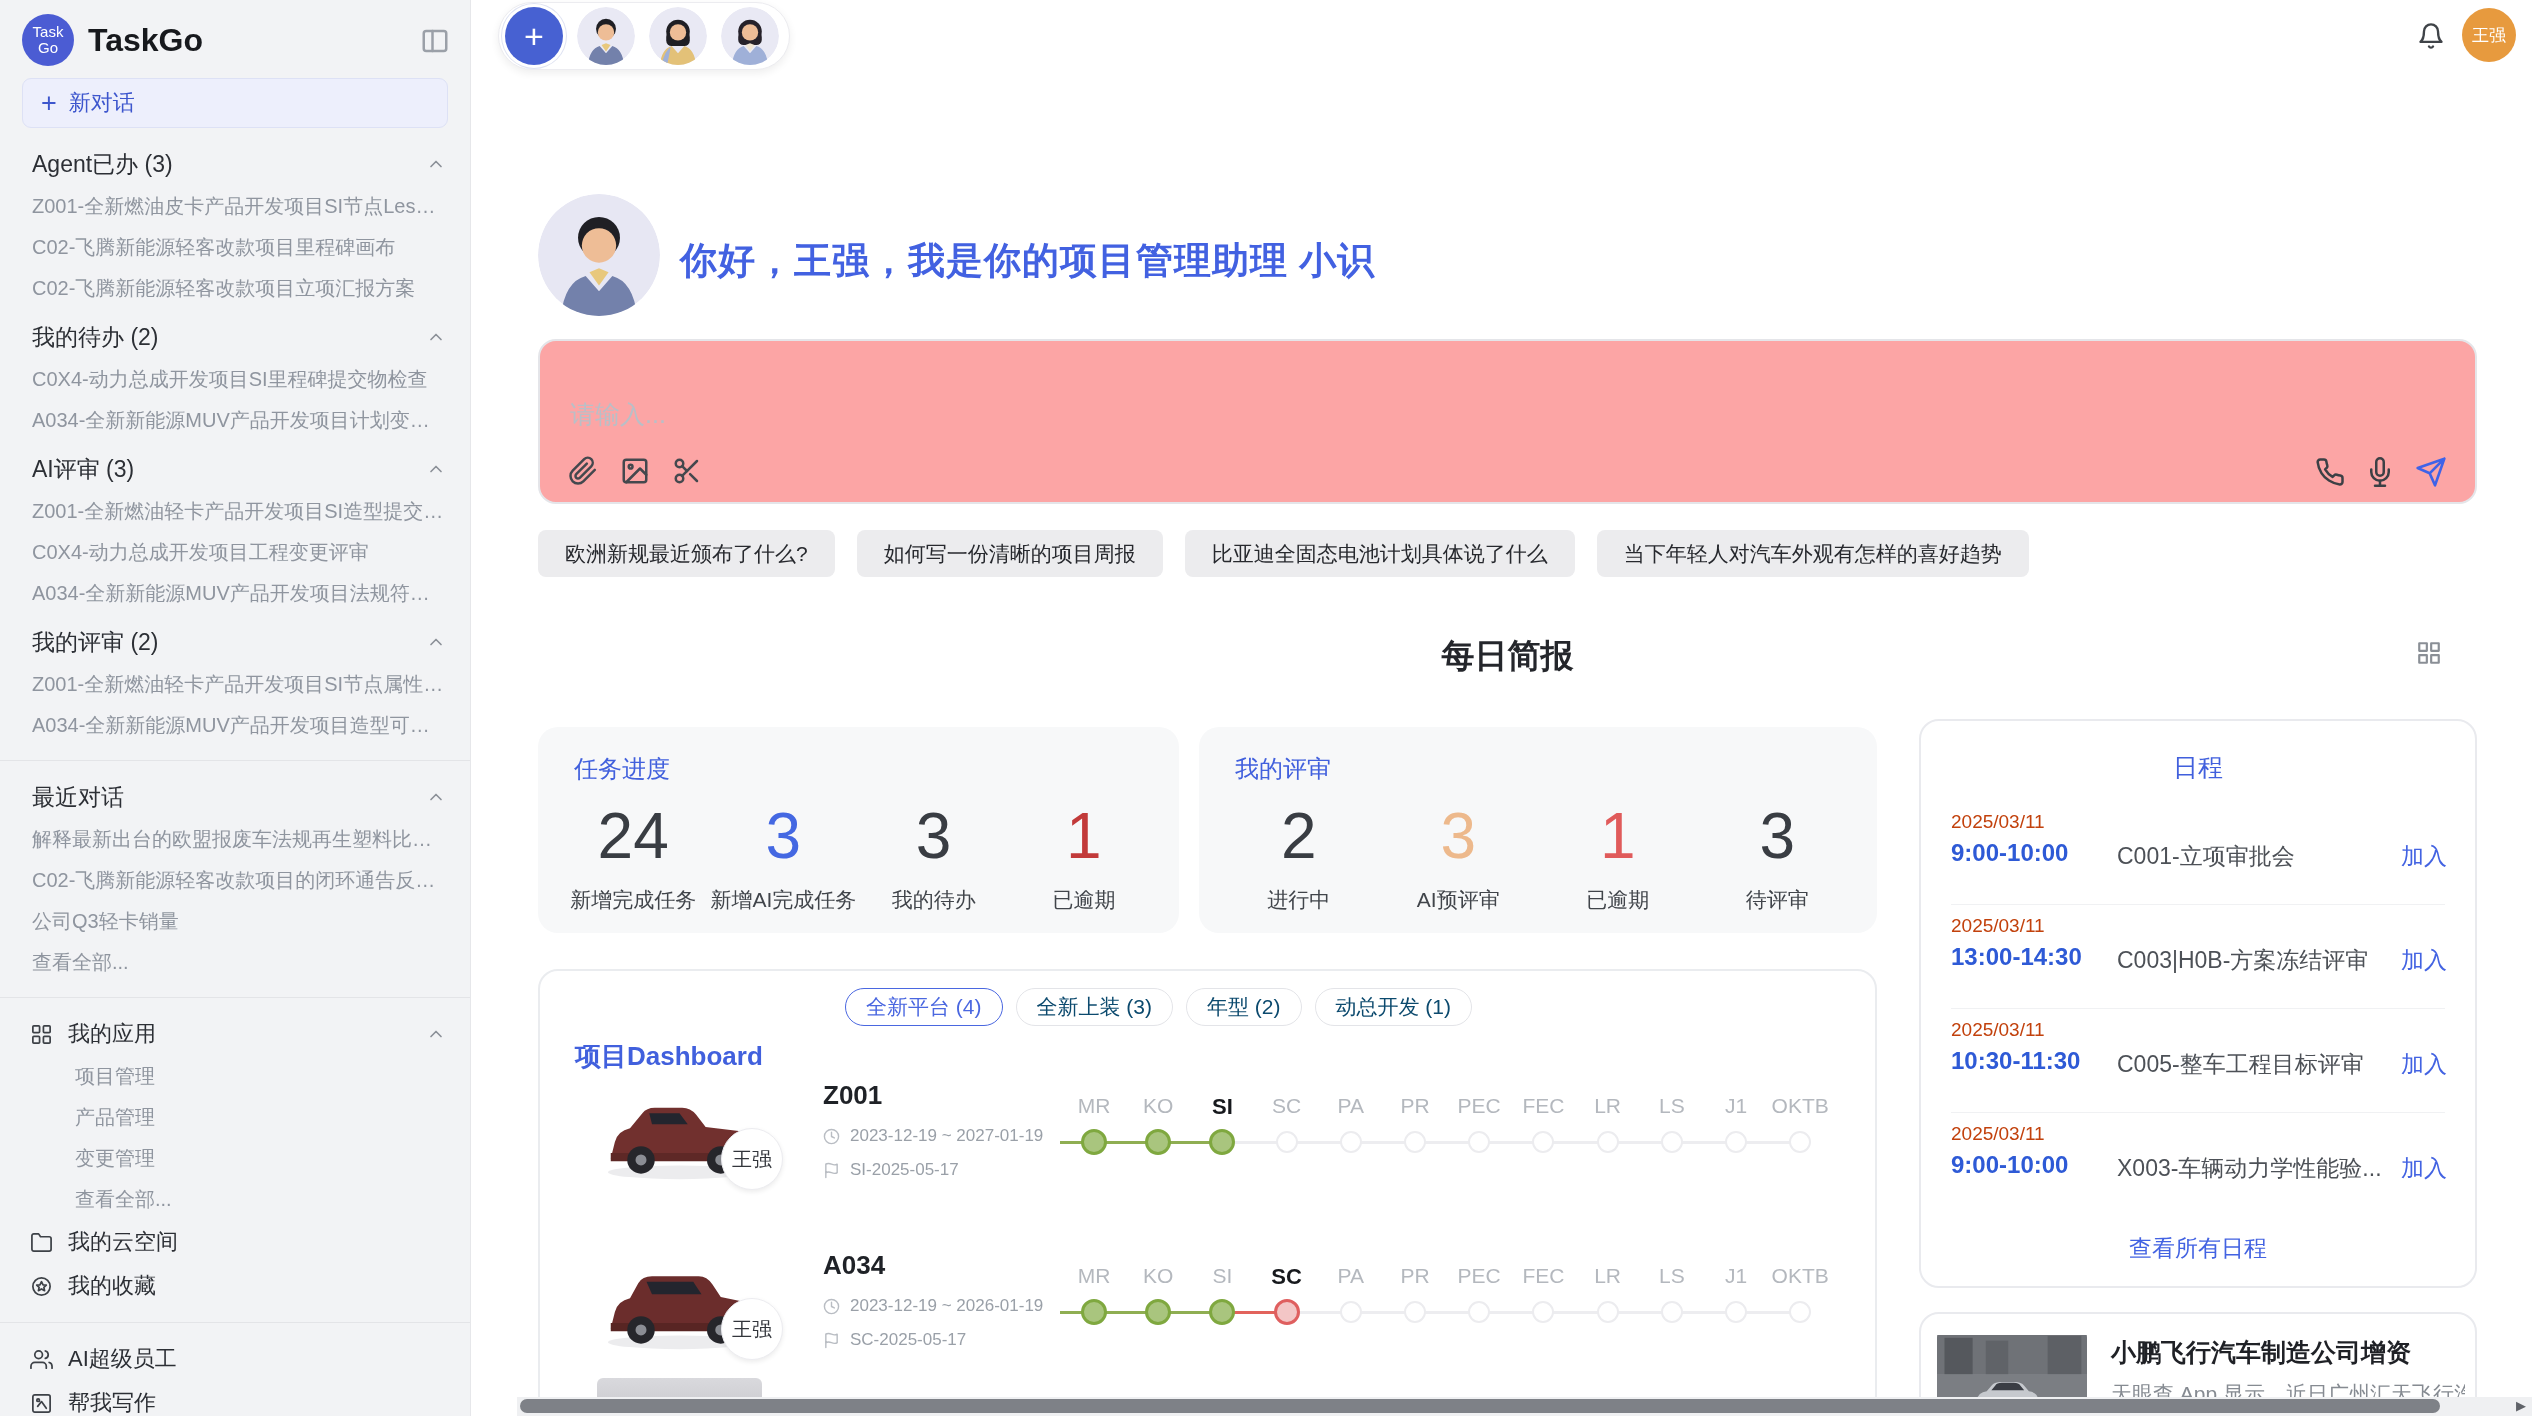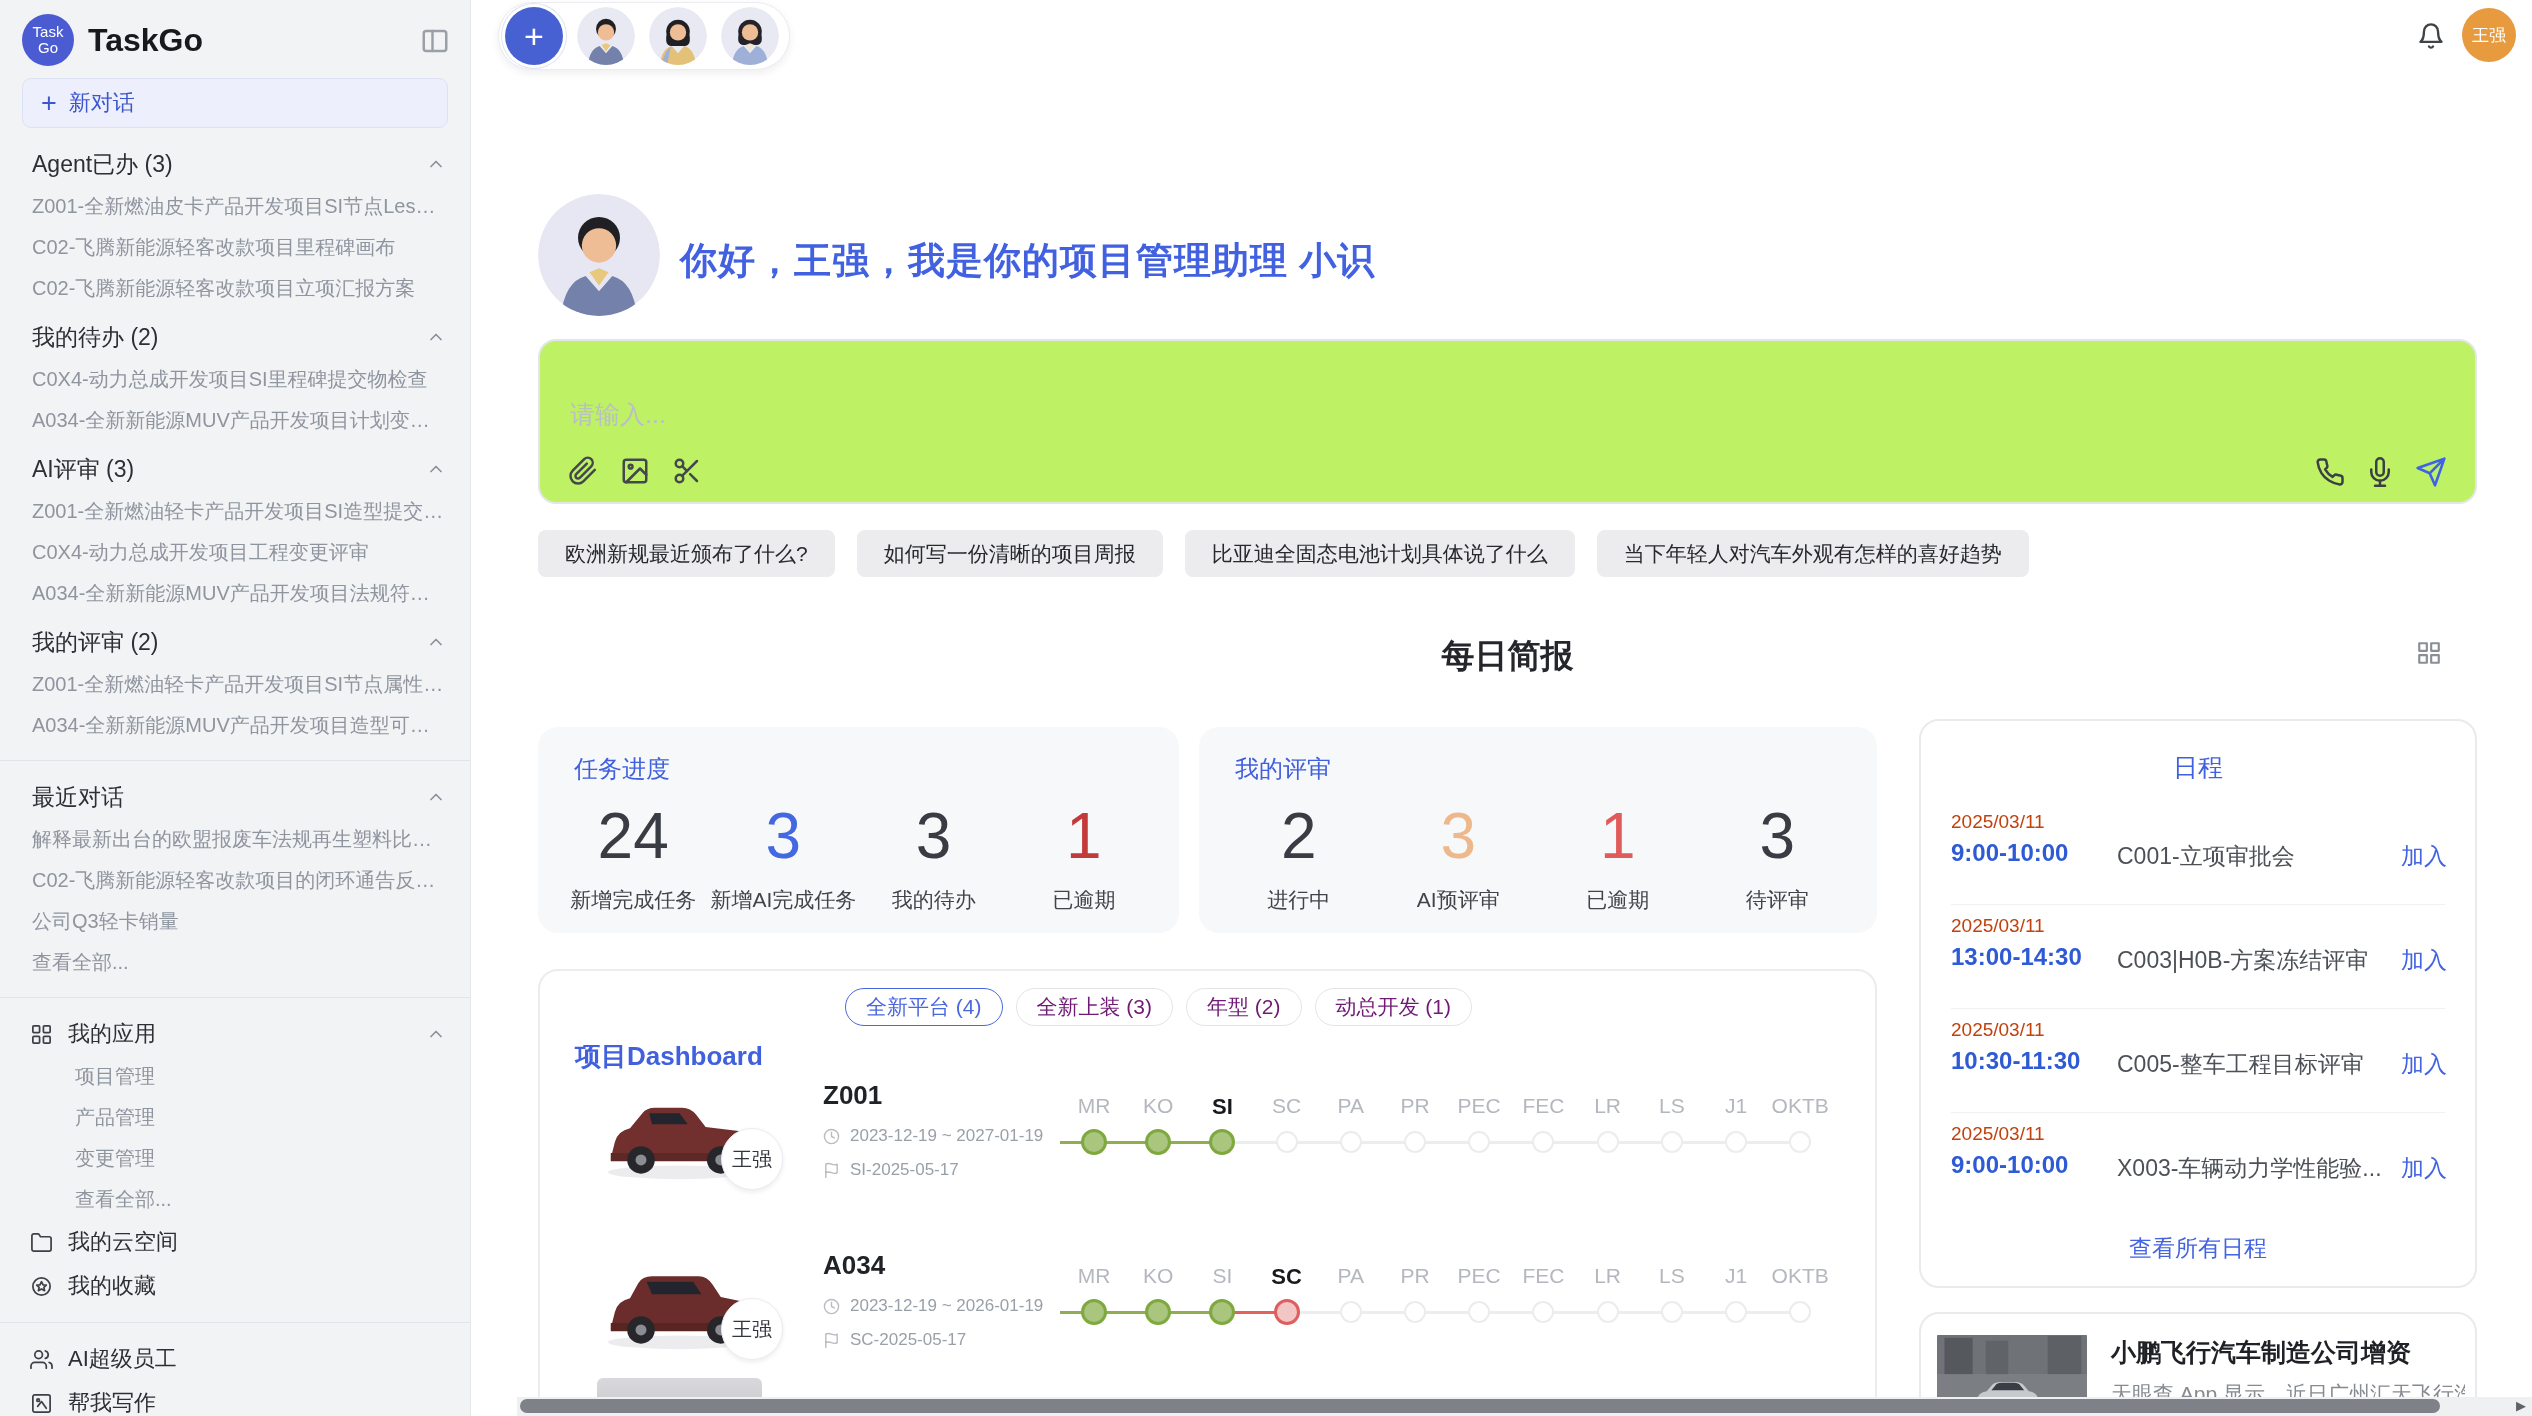--- a/index.html
+++ b/index.html
@@ -40,21 +40,21 @@
   .bell{left:2417px;top:22px;}
   .user-badge{left:2462px;top:8px;width:54px;height:54px;border-radius:50%;background:#e79a3e;
               color:#fff;font-size:17px;display:flex;align-items:center;justify-content:center;cursor:pointer;}
 
   
   .hero-avatar{left:538px;top:194px;width:122px;height:122px;border-radius:50%;overflow:hidden;}
   .hero-title{left:680px;top:236px;font-size:37px;font-weight:bold;color:#4261e1;letter-spacing:1px;}
 
   
   .composer{left:538px;top:339px;width:1939px;height:165px;border:2px solid #e4e5e9;border-radius:18px;
-            box-sizing:border-box;background:#bef264;}
+            box-sizing:border-box;background:#fca5a5;}
   .composer input{position:absolute;left:28px;top:58px;width:1100px;border:none;outline:none;
                   font-size:25px;color:#3a3e44;background:transparent;
                   font-family:"Liberation Sans","DejaVu Sans",sans-serif;}
   .composer input::placeholder{color:#b9bfc7;}
   .c-left{position:absolute;left:28px;bottom:16px;display:flex;gap:22px;align-items:center;}
   .c-right{position:absolute;right:28px;bottom:14px;display:flex;gap:20px;align-items:center;}
 
   
   .chips{left:538px;top:530px;display:flex;gap:22px;}
   .chip{height:47px;line-height:47px;padding:0 27px;background:#ececee;border-radius:8px;
@@ -73,21 +73,21 @@
   .stat-num.dark{color:#393d43;} .stat-num.blue{color:#4468e2;}
   .stat-num.red{color:#c23a3a;} .stat-num.red2{color:#e05b5b;} .stat-num.orange{color:#edb98c;}
   .stat-label{margin-top:16px;font-size:21px;color:#41454b;}
 
   
   .dash-card{left:538px;top:969px;width:1339px;height:447px;border:2px solid #eaecef;border-radius:20px;
              box-sizing:border-box;background:#fff;overflow:hidden;}
   .dash-title{position:absolute;left:35px;top:24px;font-size:26px;font-weight:600;color:#4160dd;margin-top:44px;}
   .tabs{position:absolute;left:305px;top:17px;display:flex;gap:13px;}
   .tab{height:38px;line-height:36px;padding:0 20px;border-radius:19px;font-size:21px;border:1.5px solid #e3e4e8;
-       color:#701a75;background:#fff;box-sizing:border-box;white-space:nowrap;cursor:pointer;}
+       color:#0c4a6e;background:#fff;box-sizing:border-box;white-space:nowrap;cursor:pointer;}
   .tab.active{border-color:#4a67e0;color:#4a67e0;}
   .proj-row{position:absolute;left:0;width:1335px;height:150px;}
   .car-box{position:absolute;left:57px;top:0;width:165px;height:137px;}
   .owner-badge{position:absolute;left:181px;top:60px;width:60px;height:60px;border-radius:50%;background:#fff;
                border:1px solid #ececf0;box-shadow:0 2px 5px rgba(0,0,0,.08);display:flex;align-items:center;
                justify-content:center;font-size:20px;color:#33363c;}
   .proj-name{position:absolute;left:283px;top:12px;font-size:26px;font-weight:bold;color:#1f2227;}
   .proj-meta{position:absolute;left:283px;display:flex;align-items:center;gap:10px;font-size:17px;color:#9aa0a8;}
   .pm1{top:58px;} .pm2{top:92px;}
   .ms-strip{position:absolute;left:520px;top:8px;width:810px;height:120px;}

